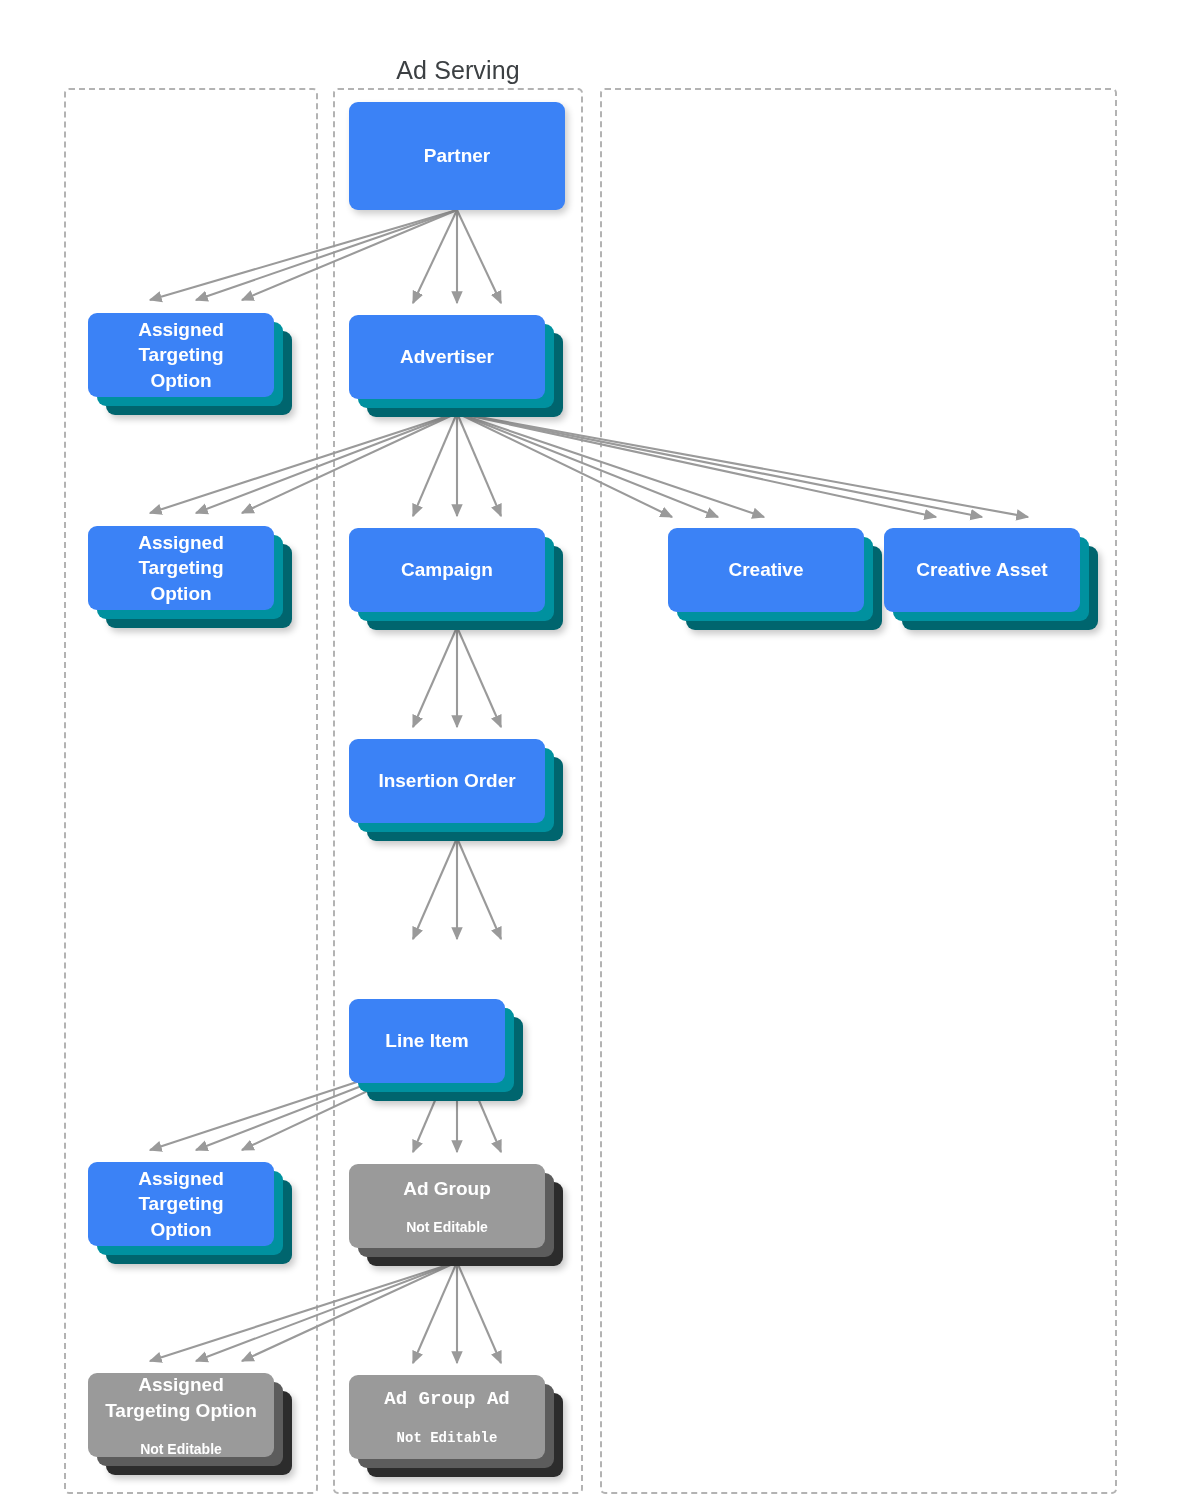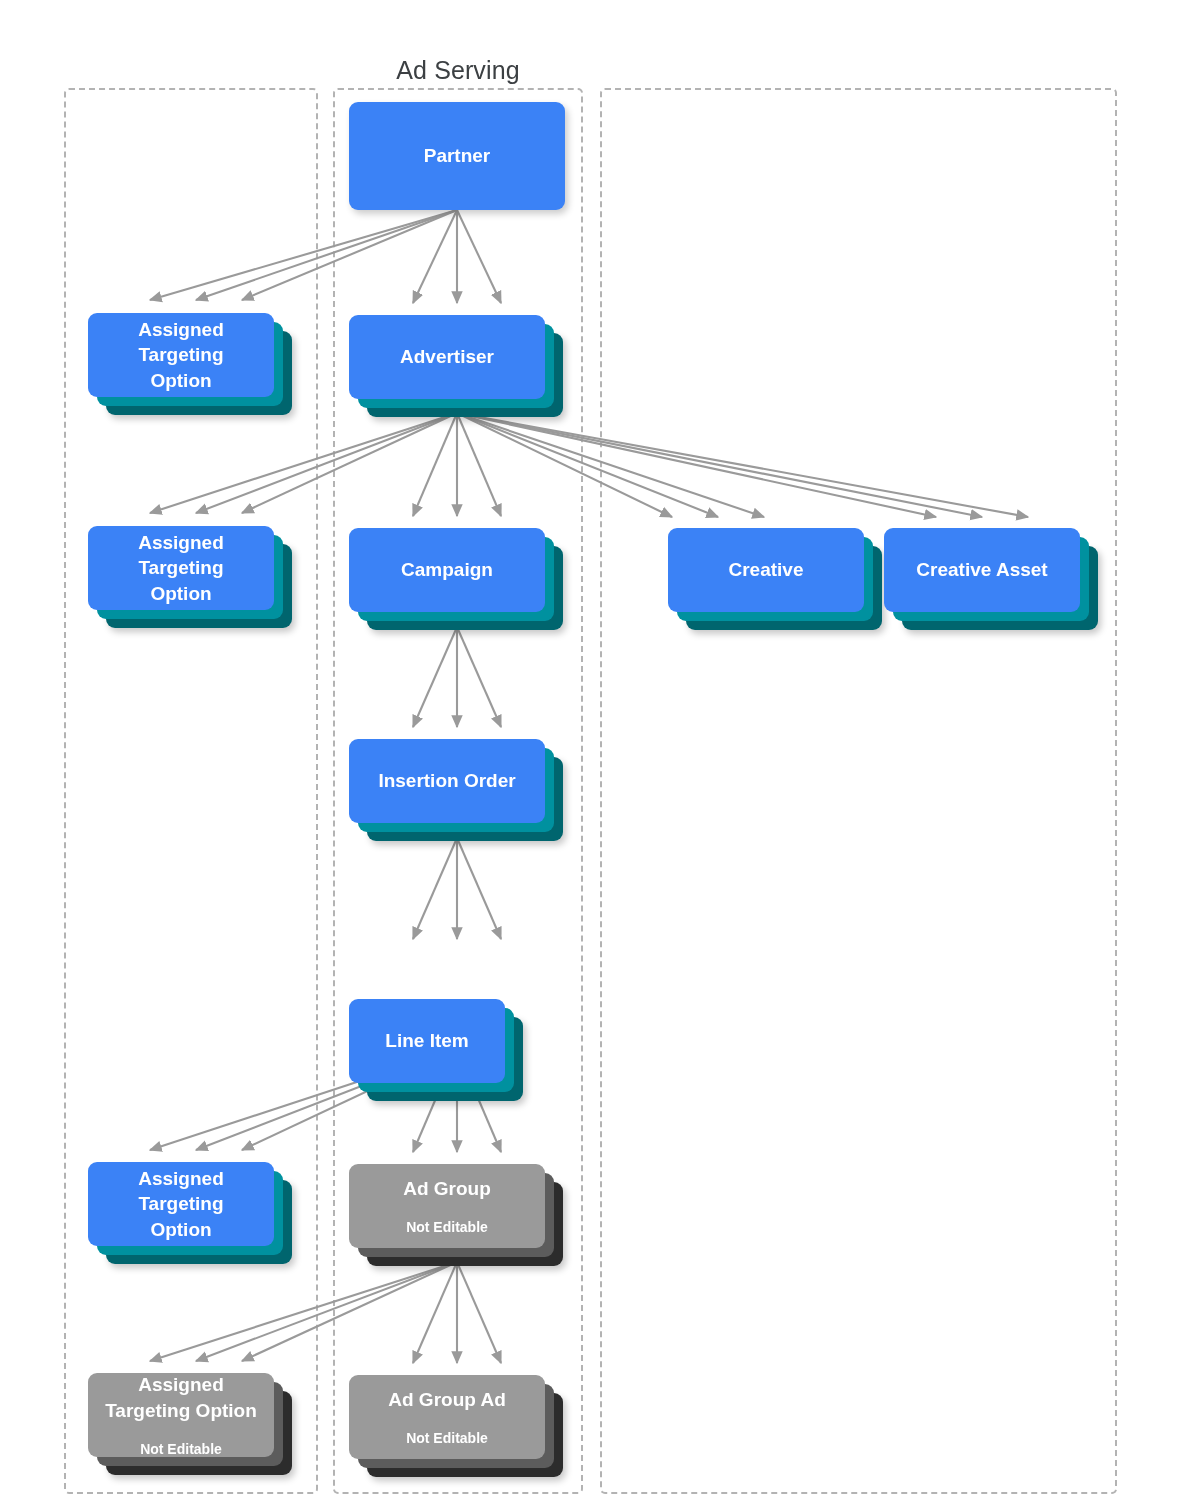--- a/index.html
+++ b/index.html
@@ -279,21 +279,21 @@
   <div class="node gray has-sub" style="left:88px; top:1373px; width:186px; height:84px;">
     <div class="layer back"></div>
     <div class="layer mid"></div>
     <div class="layer front">
       <div class="node-title">Assigned
 Targeting Option</div>
       <div class="node-sub">Not Editable</div>
     </div>
   </div>
 
-  <div class="node gray has-sub" style="left:349px; top:1375px; width:196px; height:84px;">
+  <div class="node gray has-sub" style="left:349px; top:1375px; width:196px; height:84px;font-family:Liberation Mono, monospace;">
     <div class="layer back"></div>
     <div class="layer mid"></div>
     <div class="layer front">
       <div class="node-title">Ad Group Ad</div>
       <div class="node-sub">Not Editable</div>
     </div>
   </div>
 
 </div>
 

